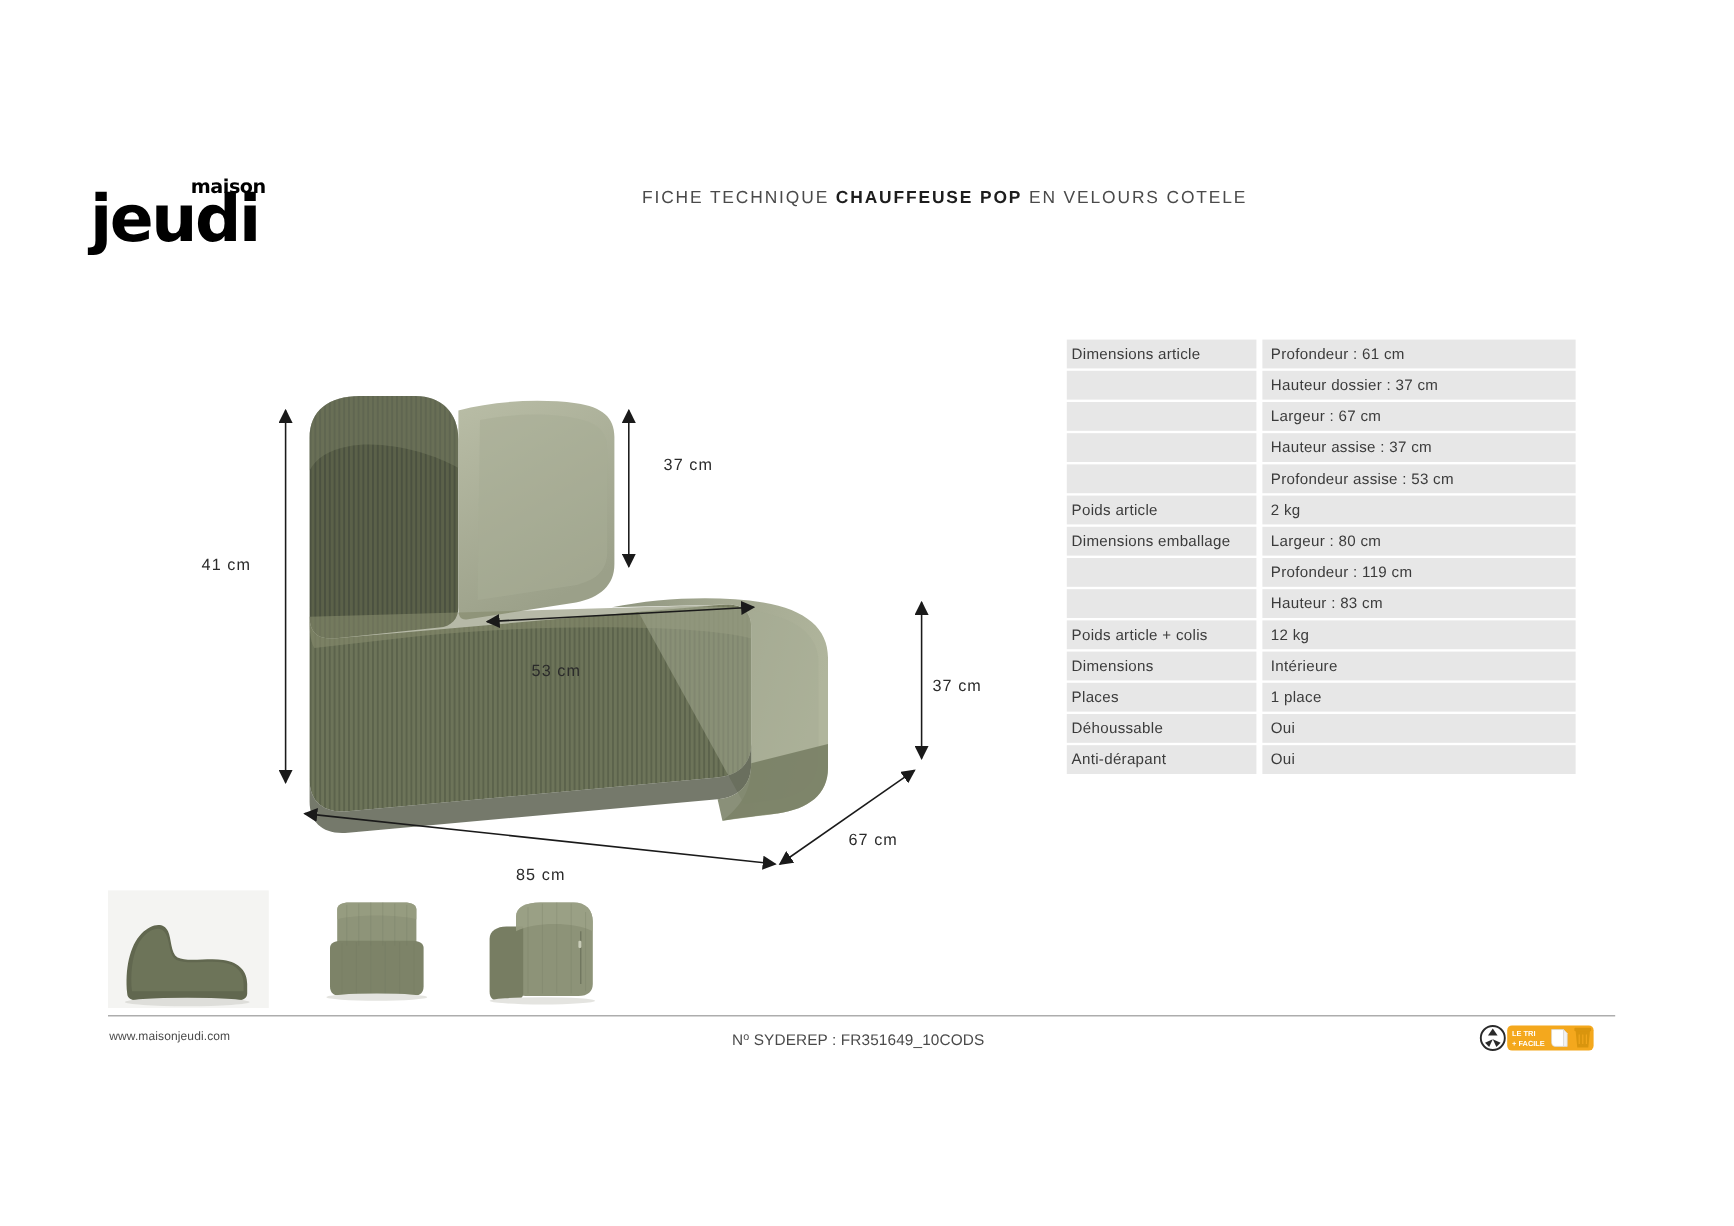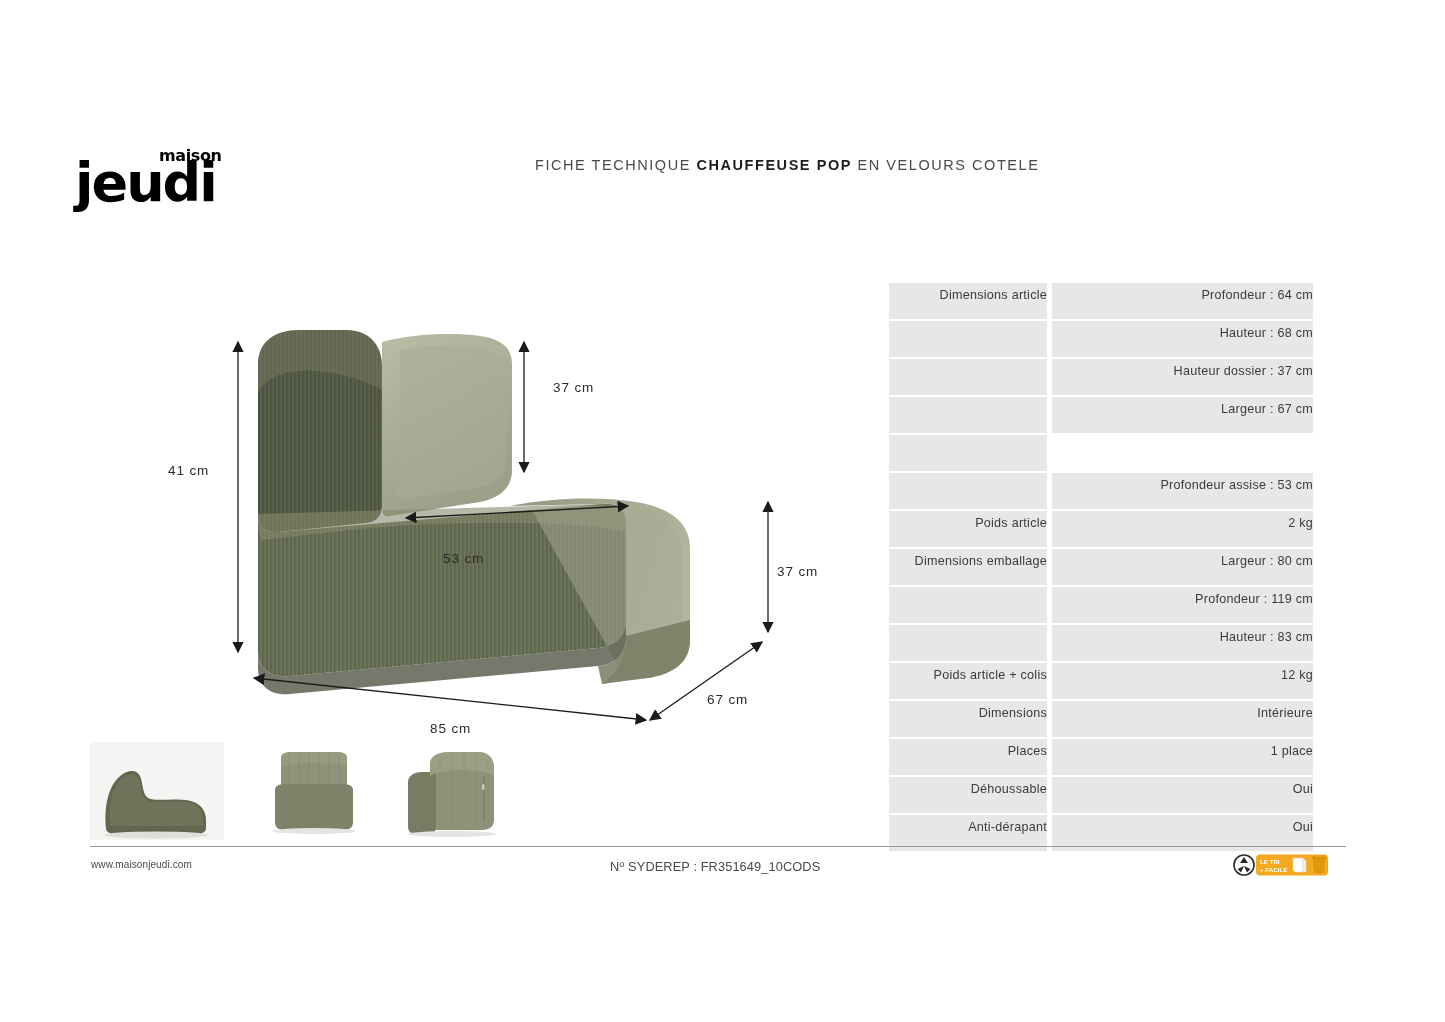--- a/index.html
+++ b/index.html
@@ -112,22 +112,21 @@
   #spec-table {
     position: absolute;
     left: 889px;
     top: 283px;
     width: 424px;
   }
   .spec-row {
     display: flex;
     width: 100%;
     margin-bottom: 2px;
-    height: 36px;
-    text-align: right;
+    height: 24px;
   }
   .spec-key {
     width: 158px;
     background: #e7e7e7;
     font-size: 12.6px;
     color: #3b3b3b;
     line-height: 24px;
     padding-left: 4px;
     box-sizing: border-box;
     letter-spacing: 0.25px;
@@ -340,36 +339,33 @@
       <ellipse cx="62" cy="92" rx="44" ry="3" fill="#e4e4e0"></ellipse>
     </svg>
   </div>
 
 </div>
 
 <div id="spec-table">
 
   <div class="spec-row">
     <div class="spec-key">Dimensions article</div>
-    <div class="spec-val">Profondeur : 64 cm</div>
-  </div>
-  <div class="spec-row">
-    <div class="spec-key"></div>
-    <div class="spec-val">Hauteur : 68 cm</div>
+    <div class="spec-val">Profondeur : 61 cm</div>
   </div>
   <div class="spec-row">
     <div class="spec-key"></div>
     <div class="spec-val">Hauteur dossier : 37 cm</div>
   </div>
   <div class="spec-row">
     <div class="spec-key"></div>
     <div class="spec-val">Largeur : 67 cm</div>
   </div>
   <div class="spec-row">
     <div class="spec-key"></div>
+    <div class="spec-val">Hauteur assise : 37 cm</div>
   </div>
   <div class="spec-row">
     <div class="spec-key"></div>
     <div class="spec-val">Profondeur assise : 53 cm</div>
   </div>
   <div class="spec-row">
     <div class="spec-key">Poids article</div>
     <div class="spec-val">2 kg</div>
   </div>
   <div class="spec-row">

